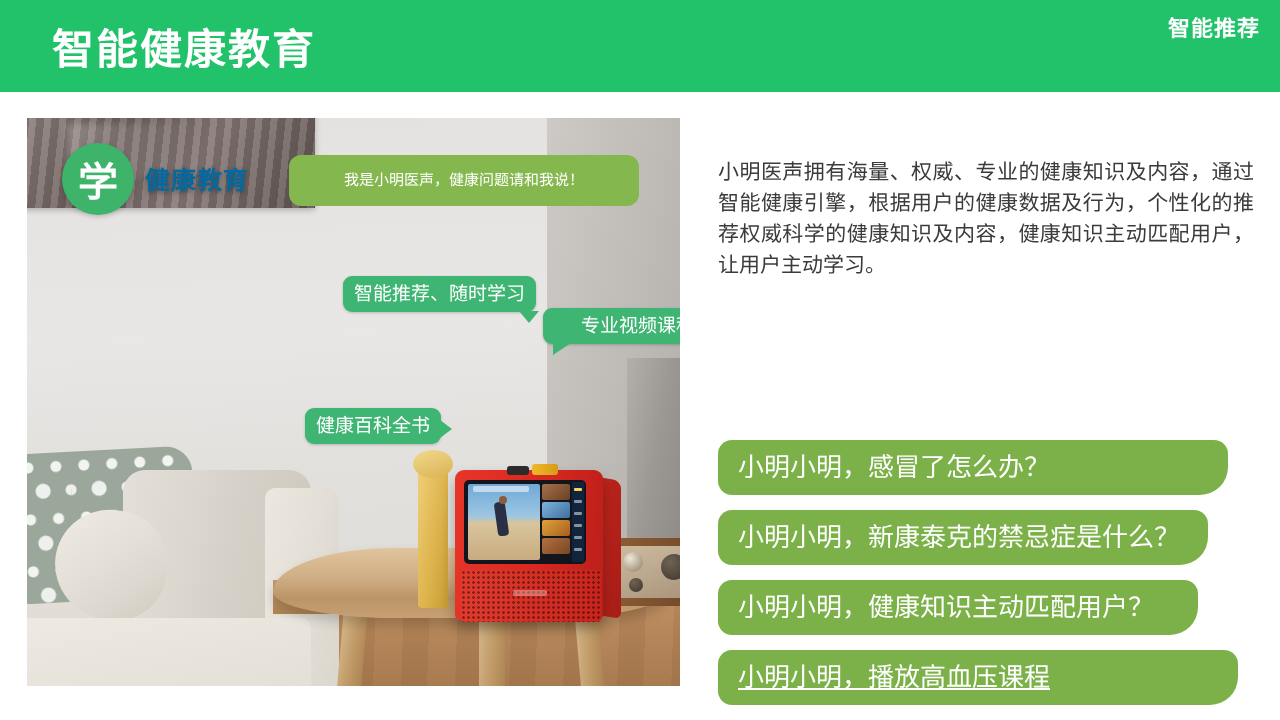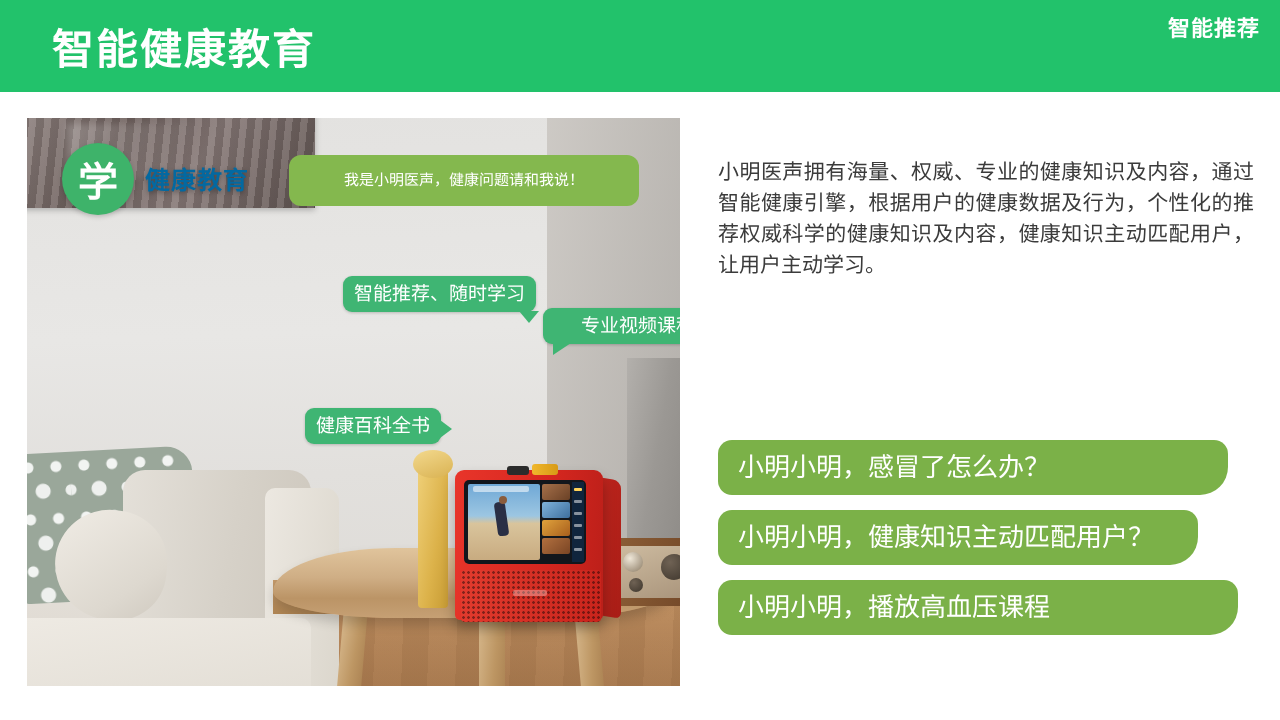--- a/index.html
+++ b/index.html
@@ -305,21 +305,21 @@
   .qbubble {
     background:#7bb148; color:#ffffff;
     font-size:26px; line-height:36px;
     padding:9px 20px 10px;
     border-radius:14px 14px 28px 14px;
     margin-bottom:15px;
   }
   #q1 { width:510px; }
   #q2 { width:490px; }
   #q3 { width:480px; }
-  #q4 { width:520px; }
+  #q4 { width:520px;text-decoration:underline; }
 </style>
 </head>
 <body>
 
 <div id="header">
   <div id="header-title">智能健康教育</div>
   <div id="brand-logo">智能推荐</div>
 </div>
 
 <div id="photo">
@@ -397,15 +397,16 @@
     <span class="tail"></span>
   </div>
 </div>
 
 <div id="right-col">
   <p id="section-desc">小明医声拥有海量、权威、专业的健康知识及内容，通过智能健康引擎，根据用户的健康数据及行为，个性化的推荐权威科学的健康知识及内容，健康知识主动匹配用户，让用户主动学习。</p>
 </div>
 
 <div id="bubble-list">
   <div class="qbubble" id="q1">小明小明，感冒了怎么办？</div>
+  <div class="qbubble" id="q2">小明小明，新康泰克的禁忌症是什么？</div>
   <div class="qbubble" id="q3">小明小明，健康知识主动匹配用户？</div>
   <div class="qbubble" id="q4">小明小明，播放高血压课程</div>
 </div>
 
 </body></html>

